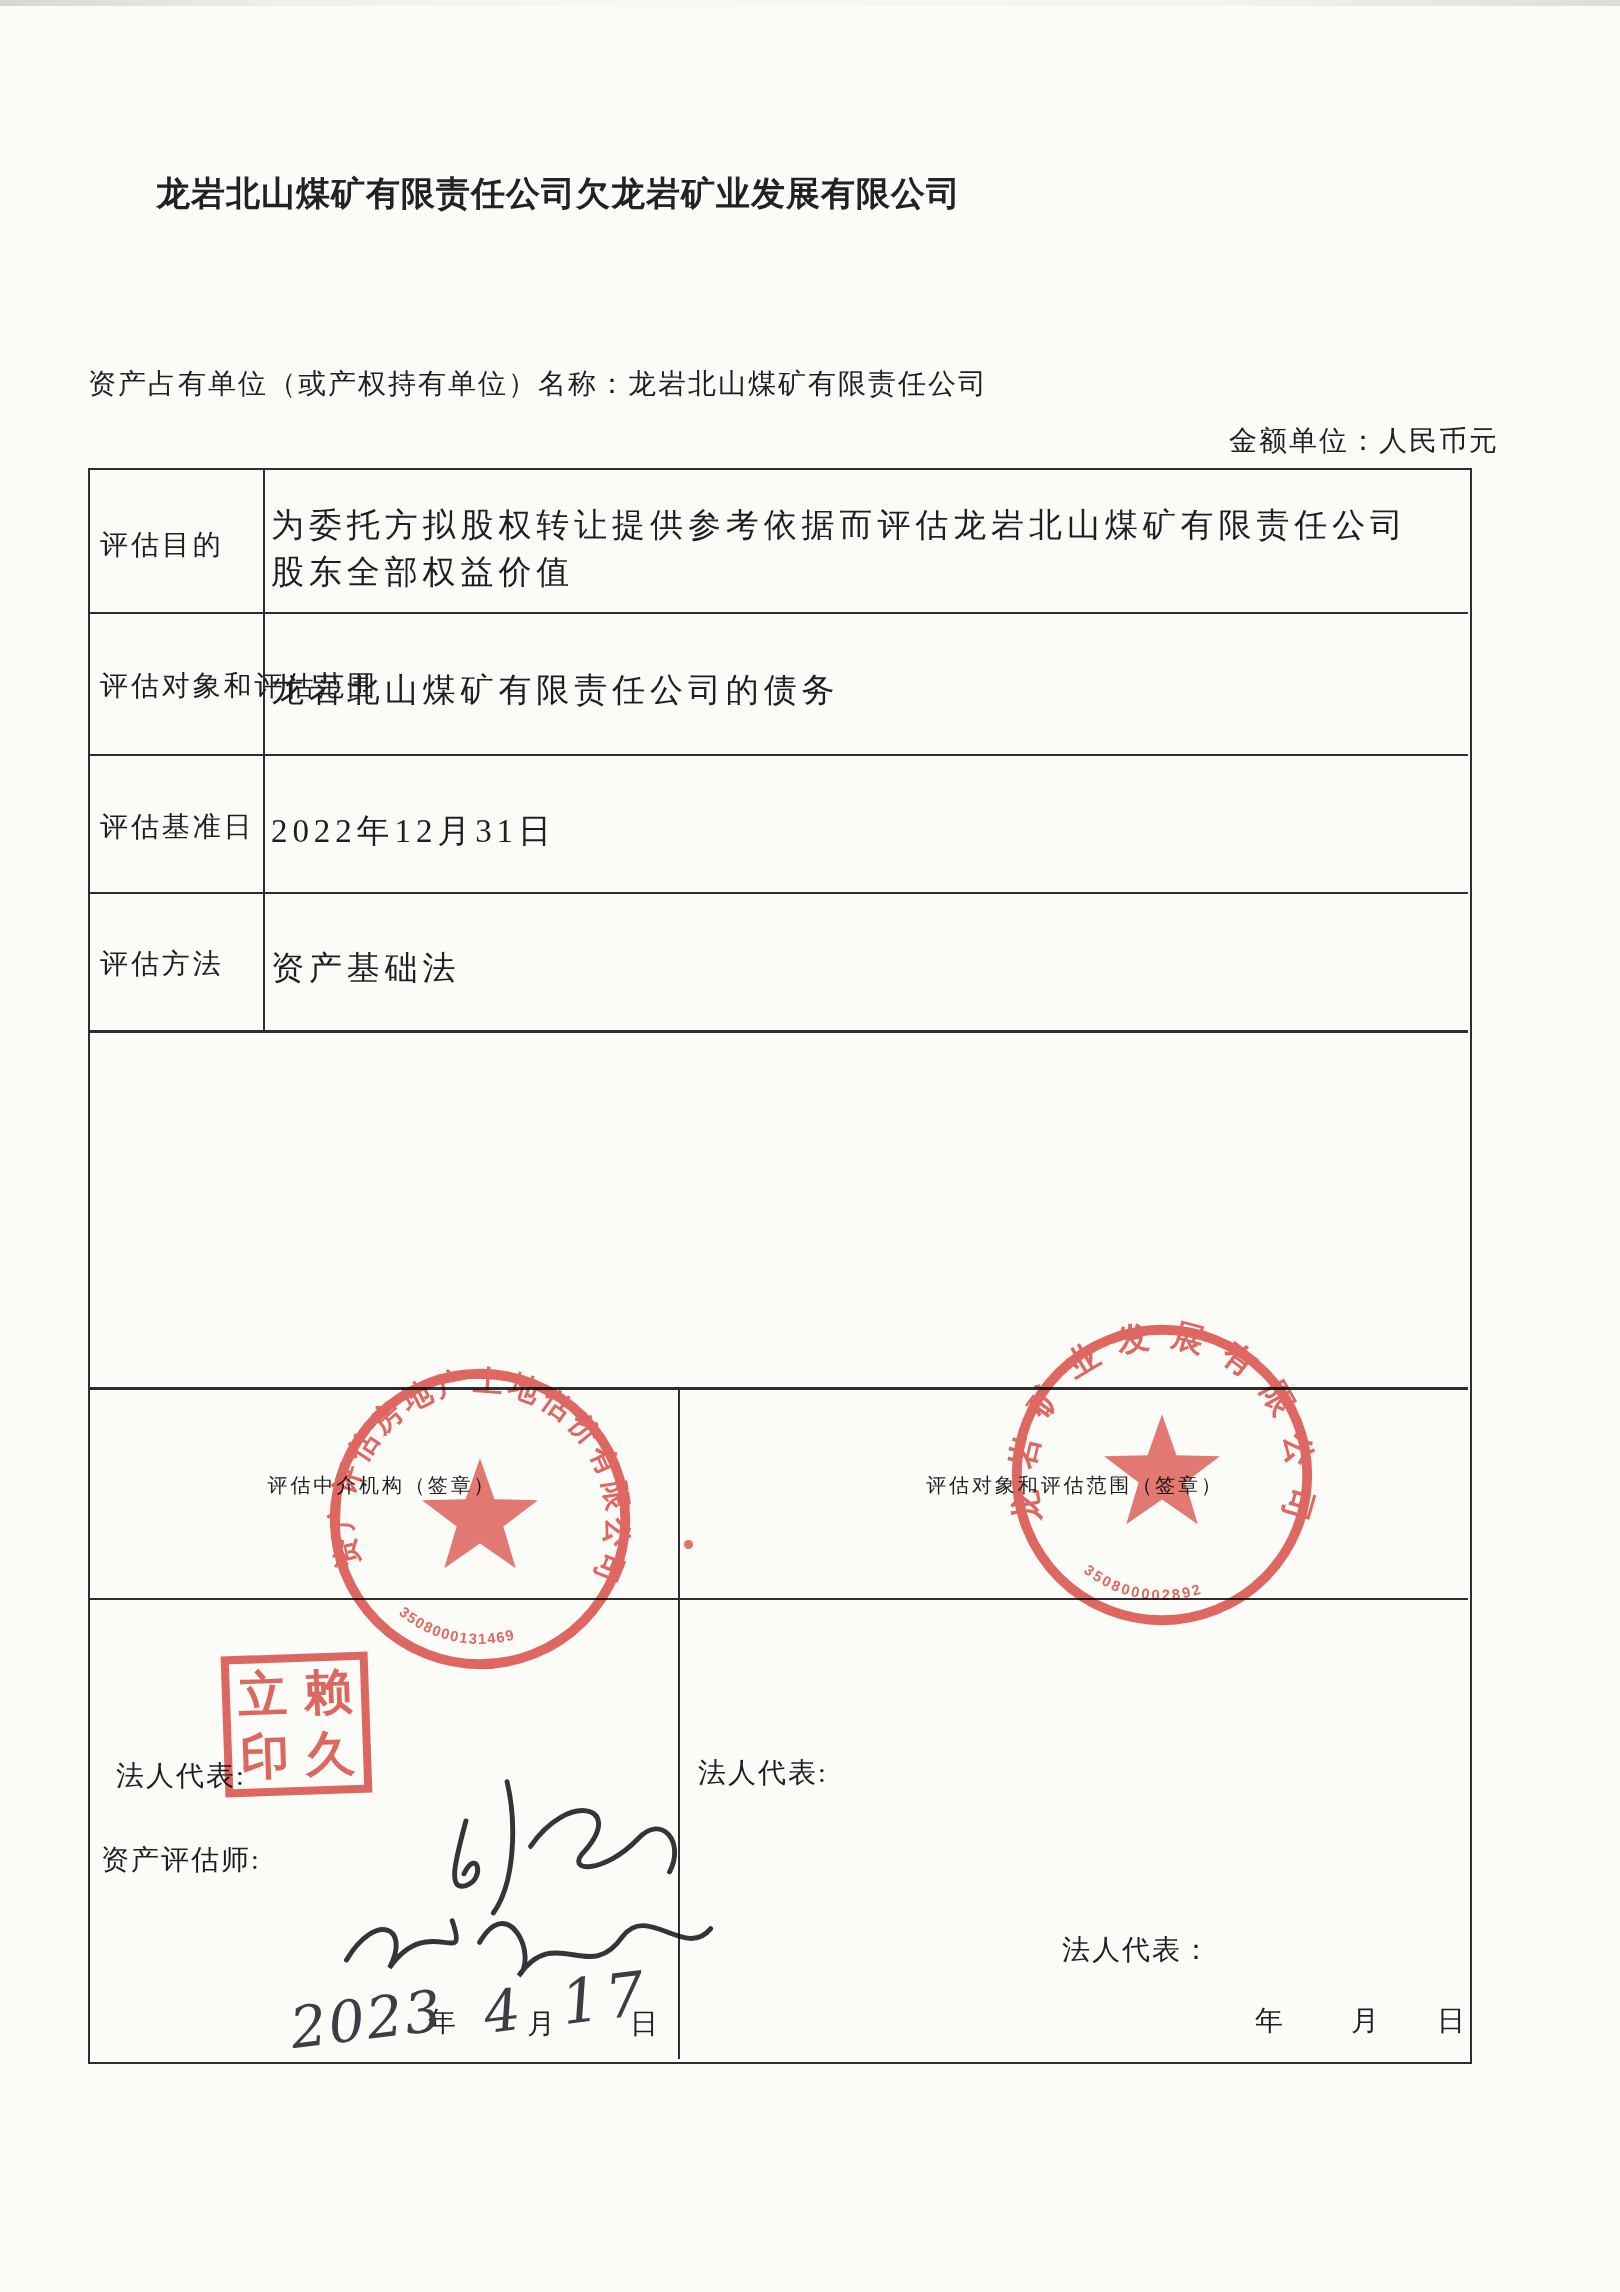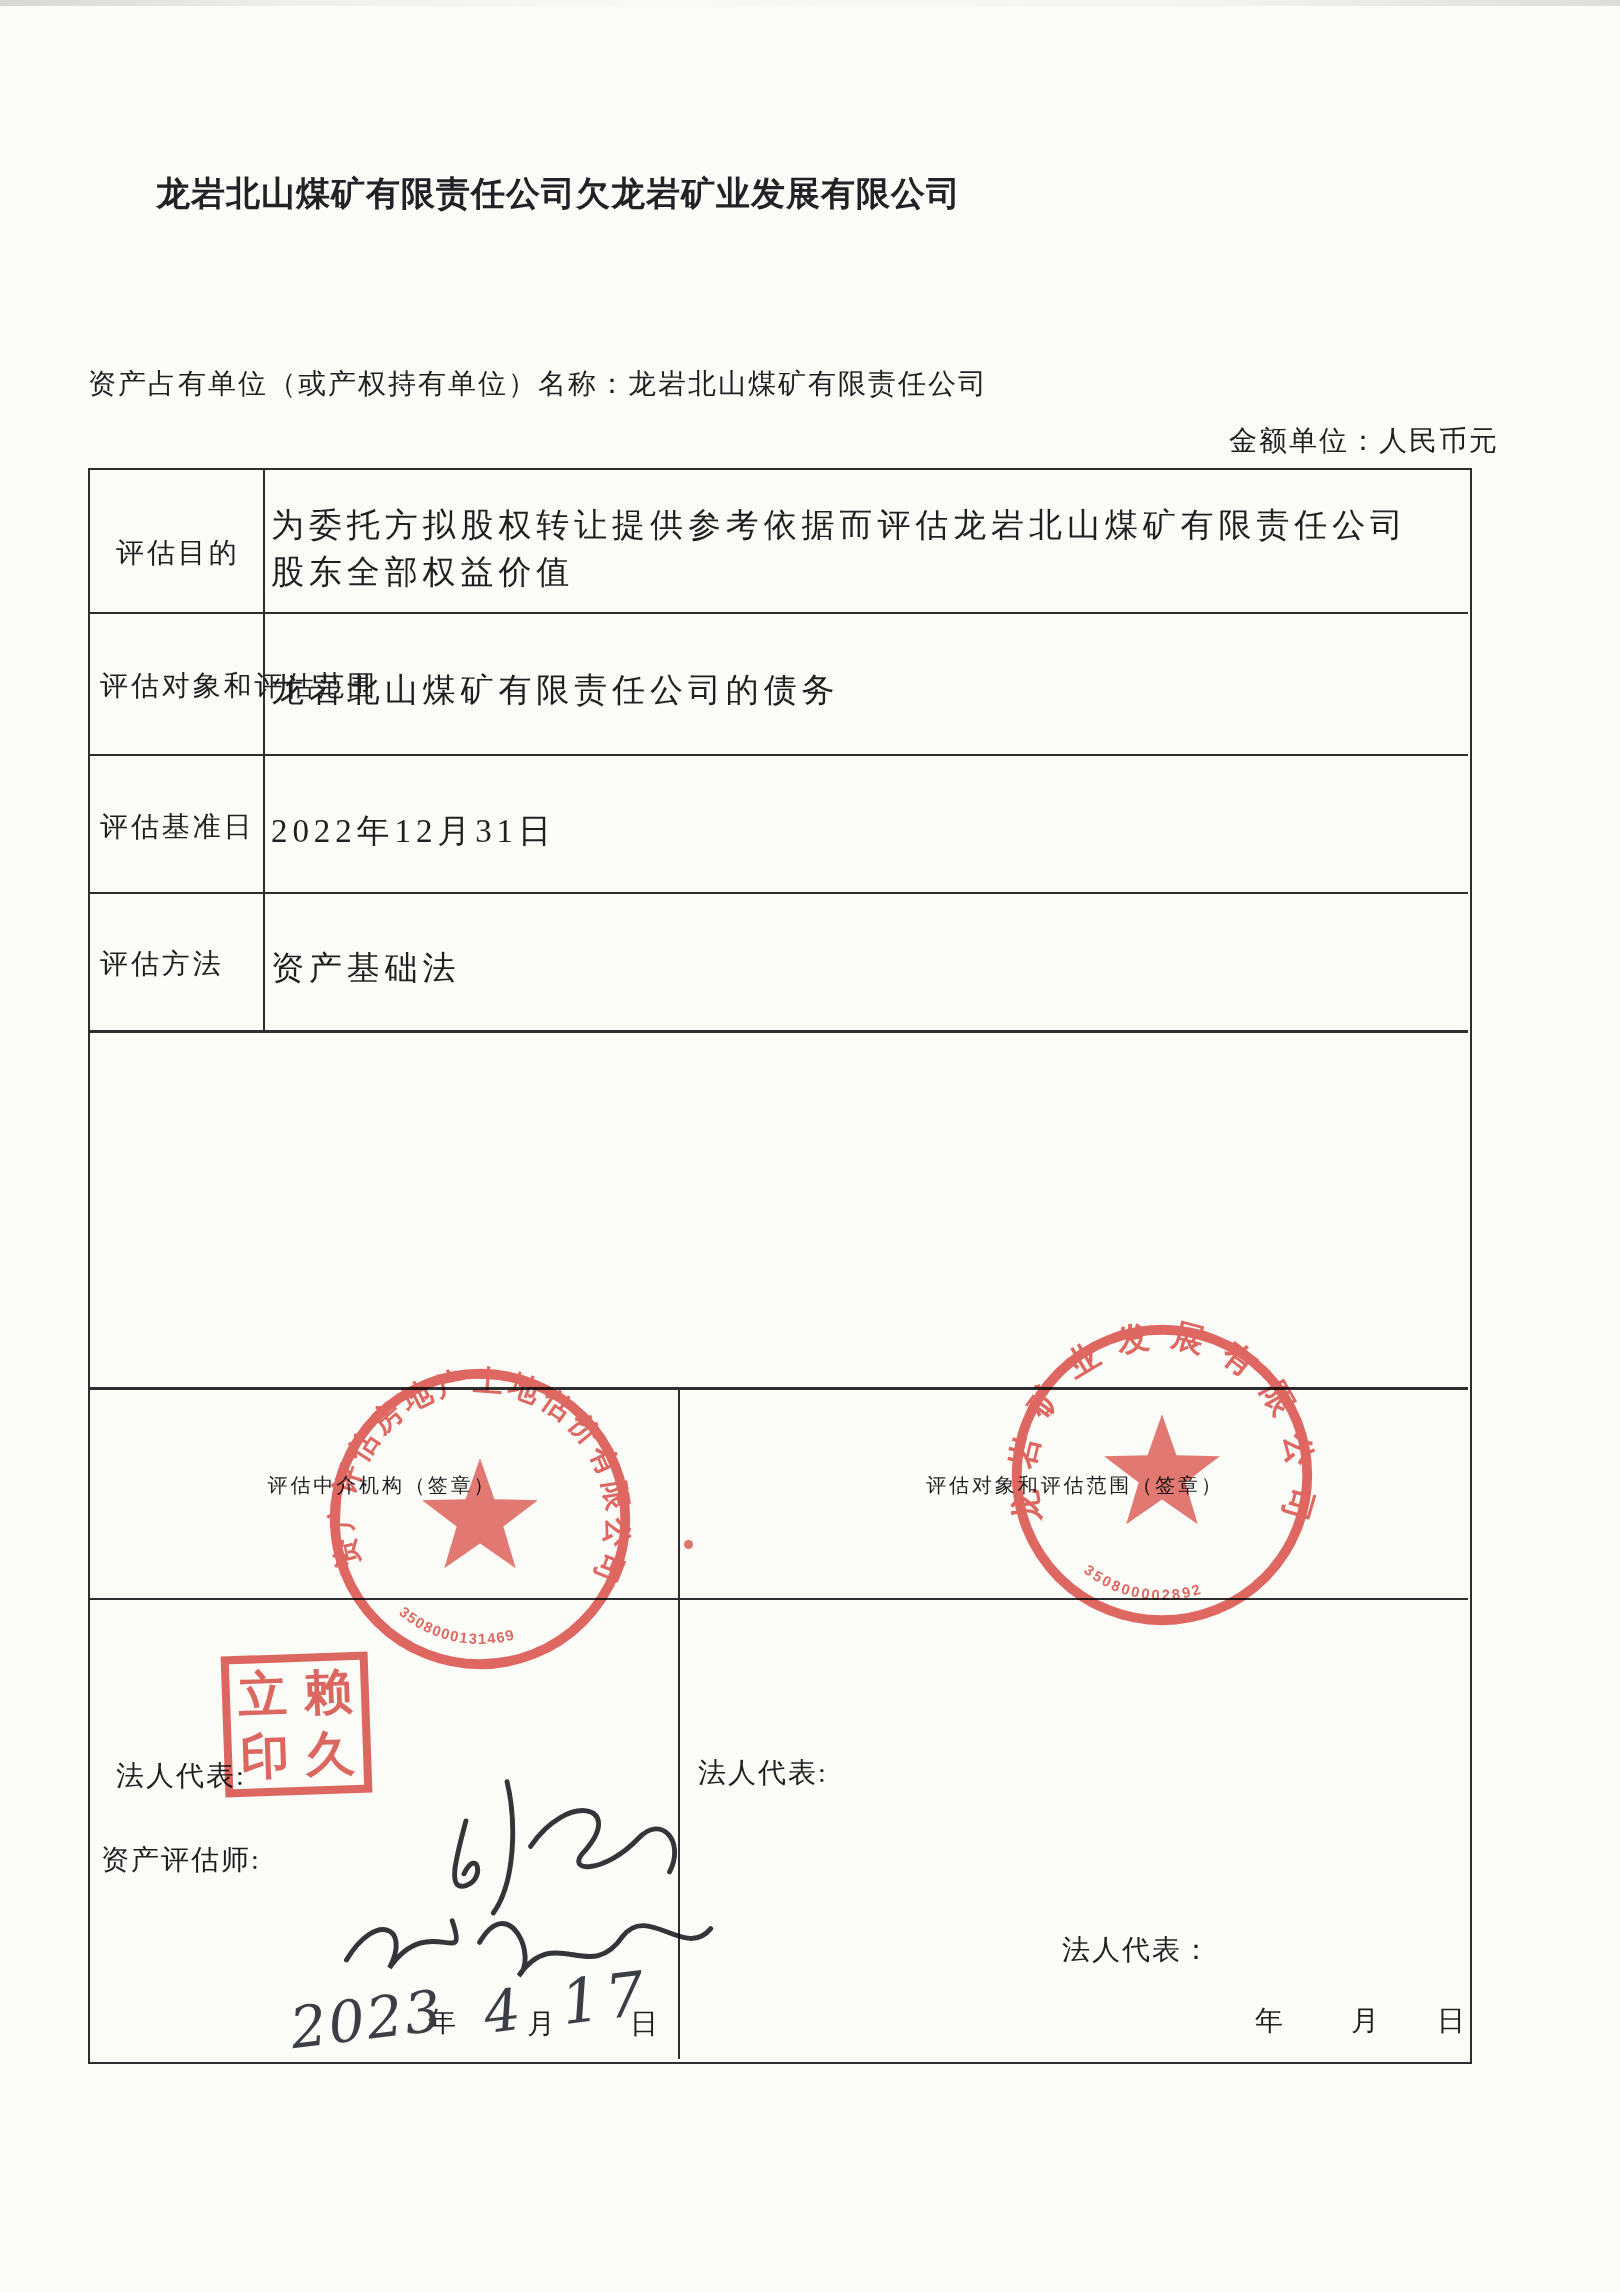--- a/index.html
+++ b/index.html
@@ -71,21 +71,21 @@
     <div class="ln" style="left:0;top:142px;width:1378px;height:2px;"></div>
     <div class="ln" style="left:0;top:284px;width:1378px;height:2px;"></div>
     <div class="ln" style="left:0;top:422px;width:1378px;height:2px;"></div>
     <div class="ln" style="left:0;top:560px;width:1378px;height:2.9px;"></div>
     <div class="ln" style="left:0;top:917px;width:1378px;height:2.9px;"></div>
     <div class="ln" style="left:0;top:1128px;width:1378px;height:2px;"></div>
     <div class="ln" style="left:173px;top:0;width:2px;height:562px;"></div>
     <div class="ln" style="left:588px;top:917px;width:2px;height:672px;"></div>
   </div>
 
-  <div class="cell-label" style="left:116px;top:526px;margin-top:8px;">评估目的</div>
+  <div class="cell-label" style="left:100px;top:526px;">评估目的</div>
   <div class="cell-value" style="left:271px;top:502px;width:1157px;">为委托方拟股权转让提供参考依据而评估龙岩北山煤矿有限责任公司股东全部权益价值</div>
 
   <div class="cell-label" style="left:100px;top:667px;">评估对象和评估范围</div>
   <div class="cell-value" style="left:271px;top:667px;width:1157px;">龙岩北山煤矿有限责任公司的债务</div>
 
   <div class="cell-label" style="left:100px;top:808px;">评估基准日</div>
   <div class="cell-value" style="left:271px;top:808px;width:1157px;">2022年12月31日</div>
 
   <div class="cell-label" style="left:100px;top:945px;">评估方法</div>
   <div class="cell-value" style="left:271px;top:945px;width:1157px;">资产基础法</div>

